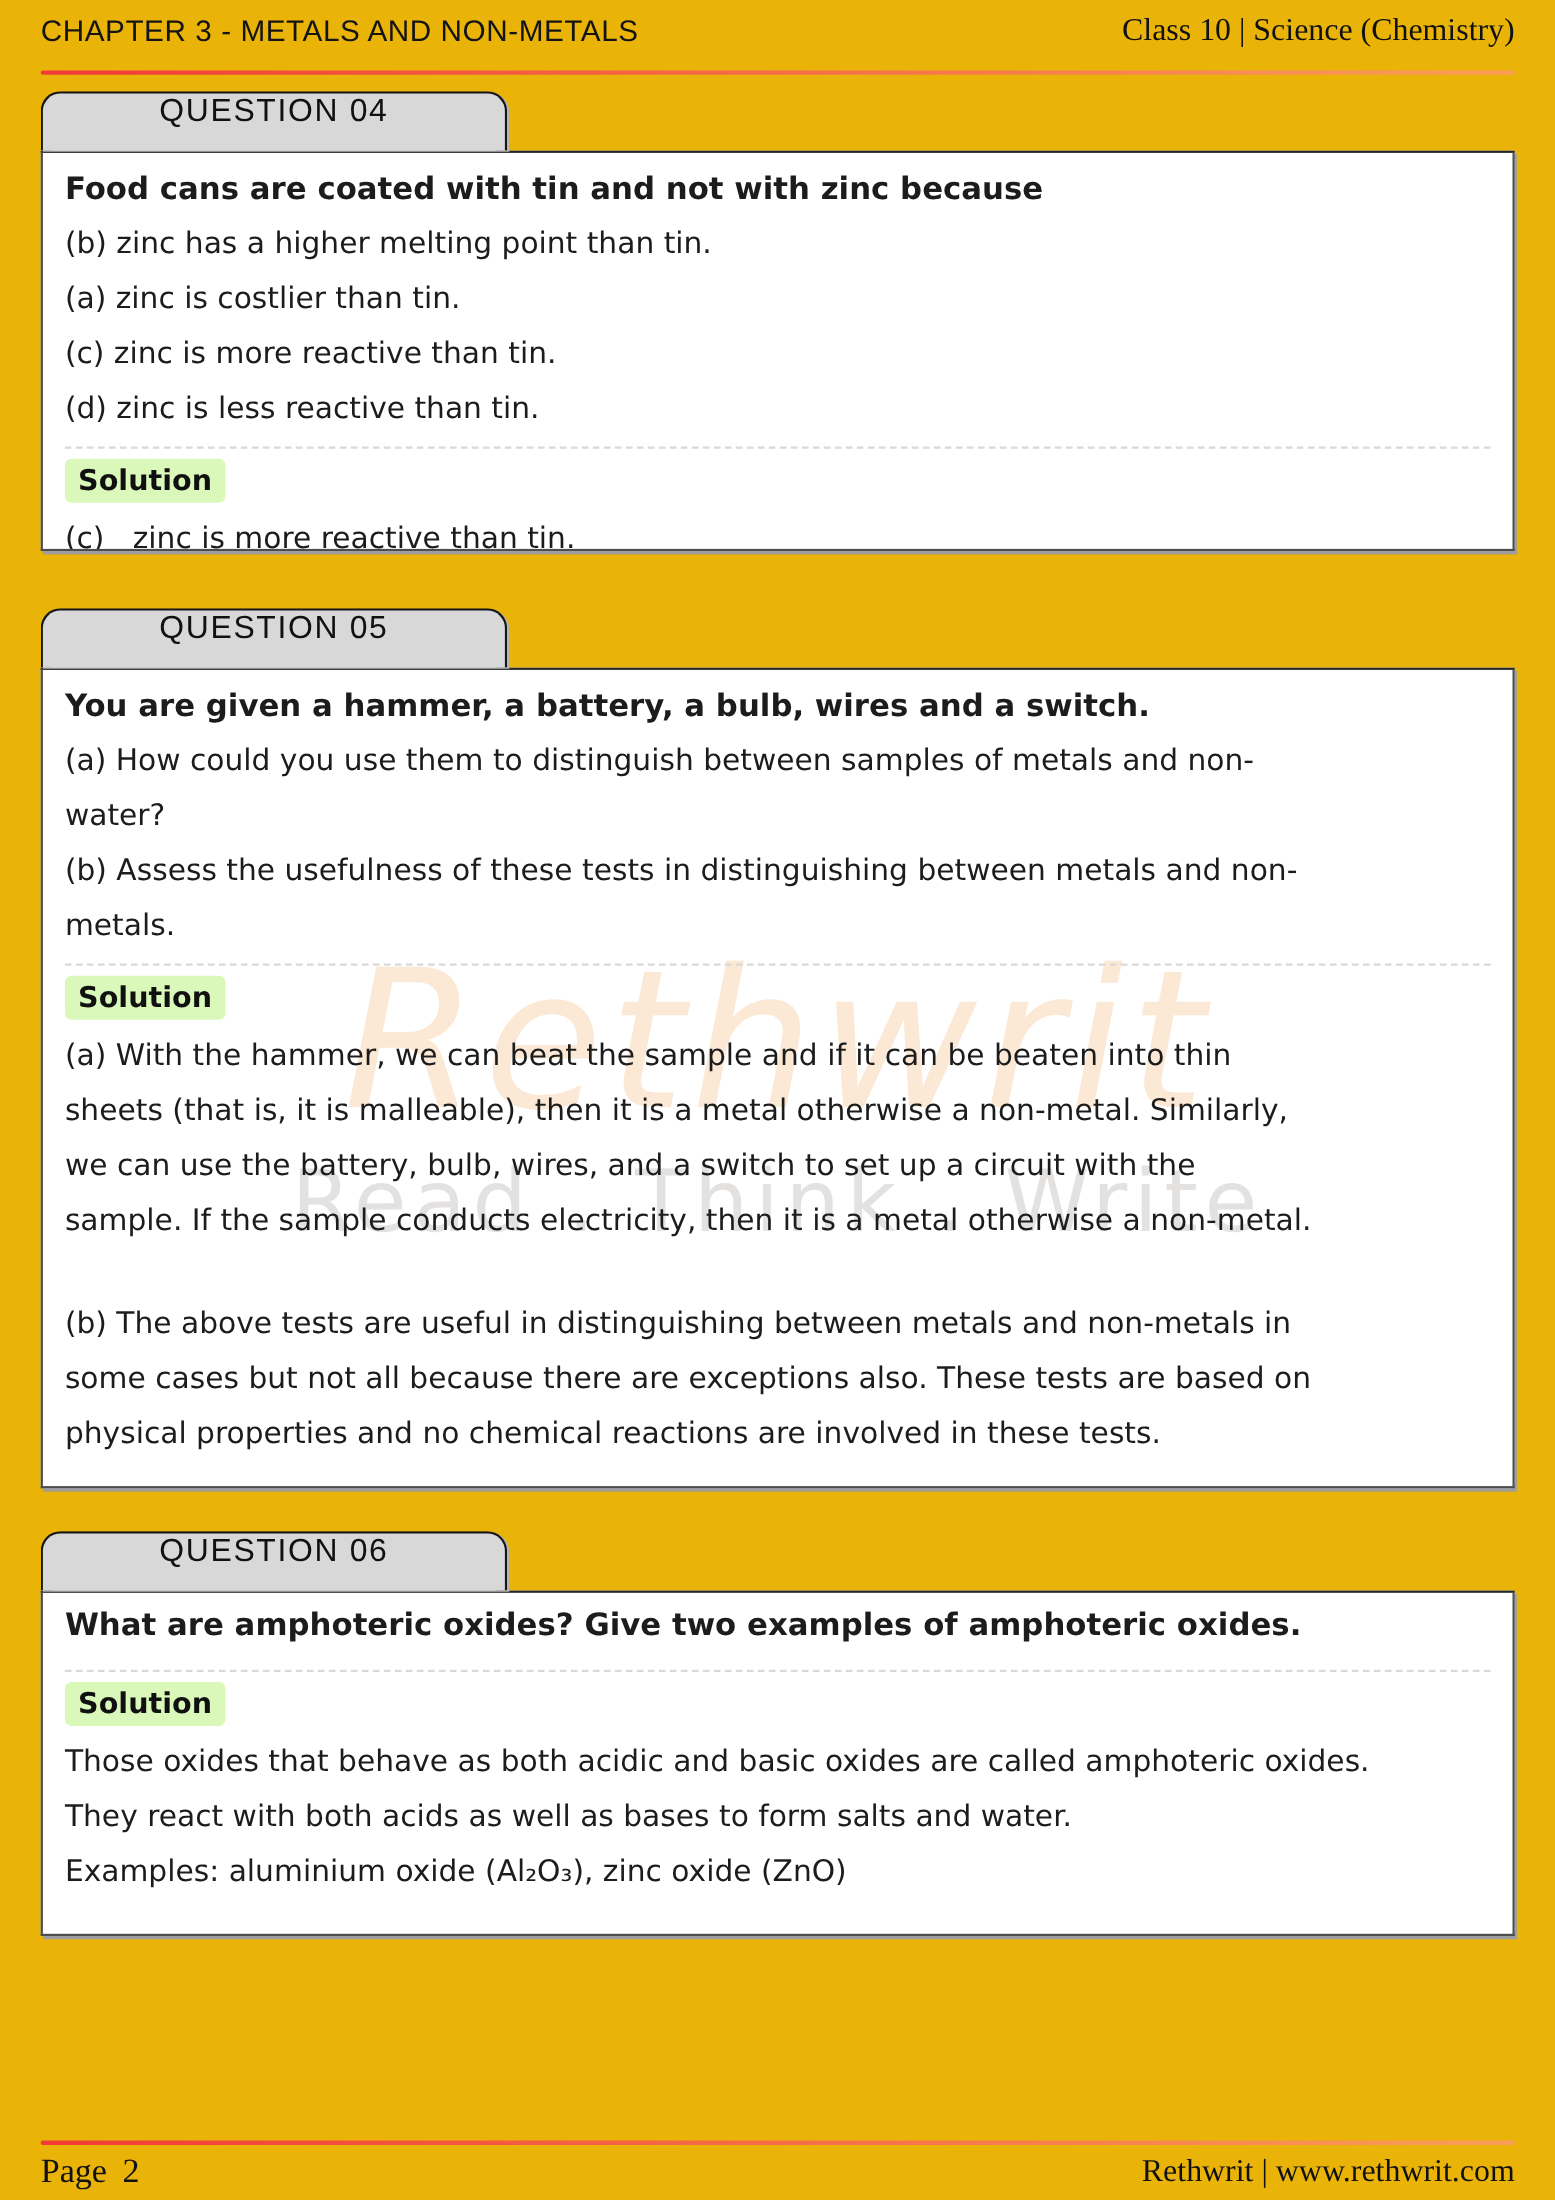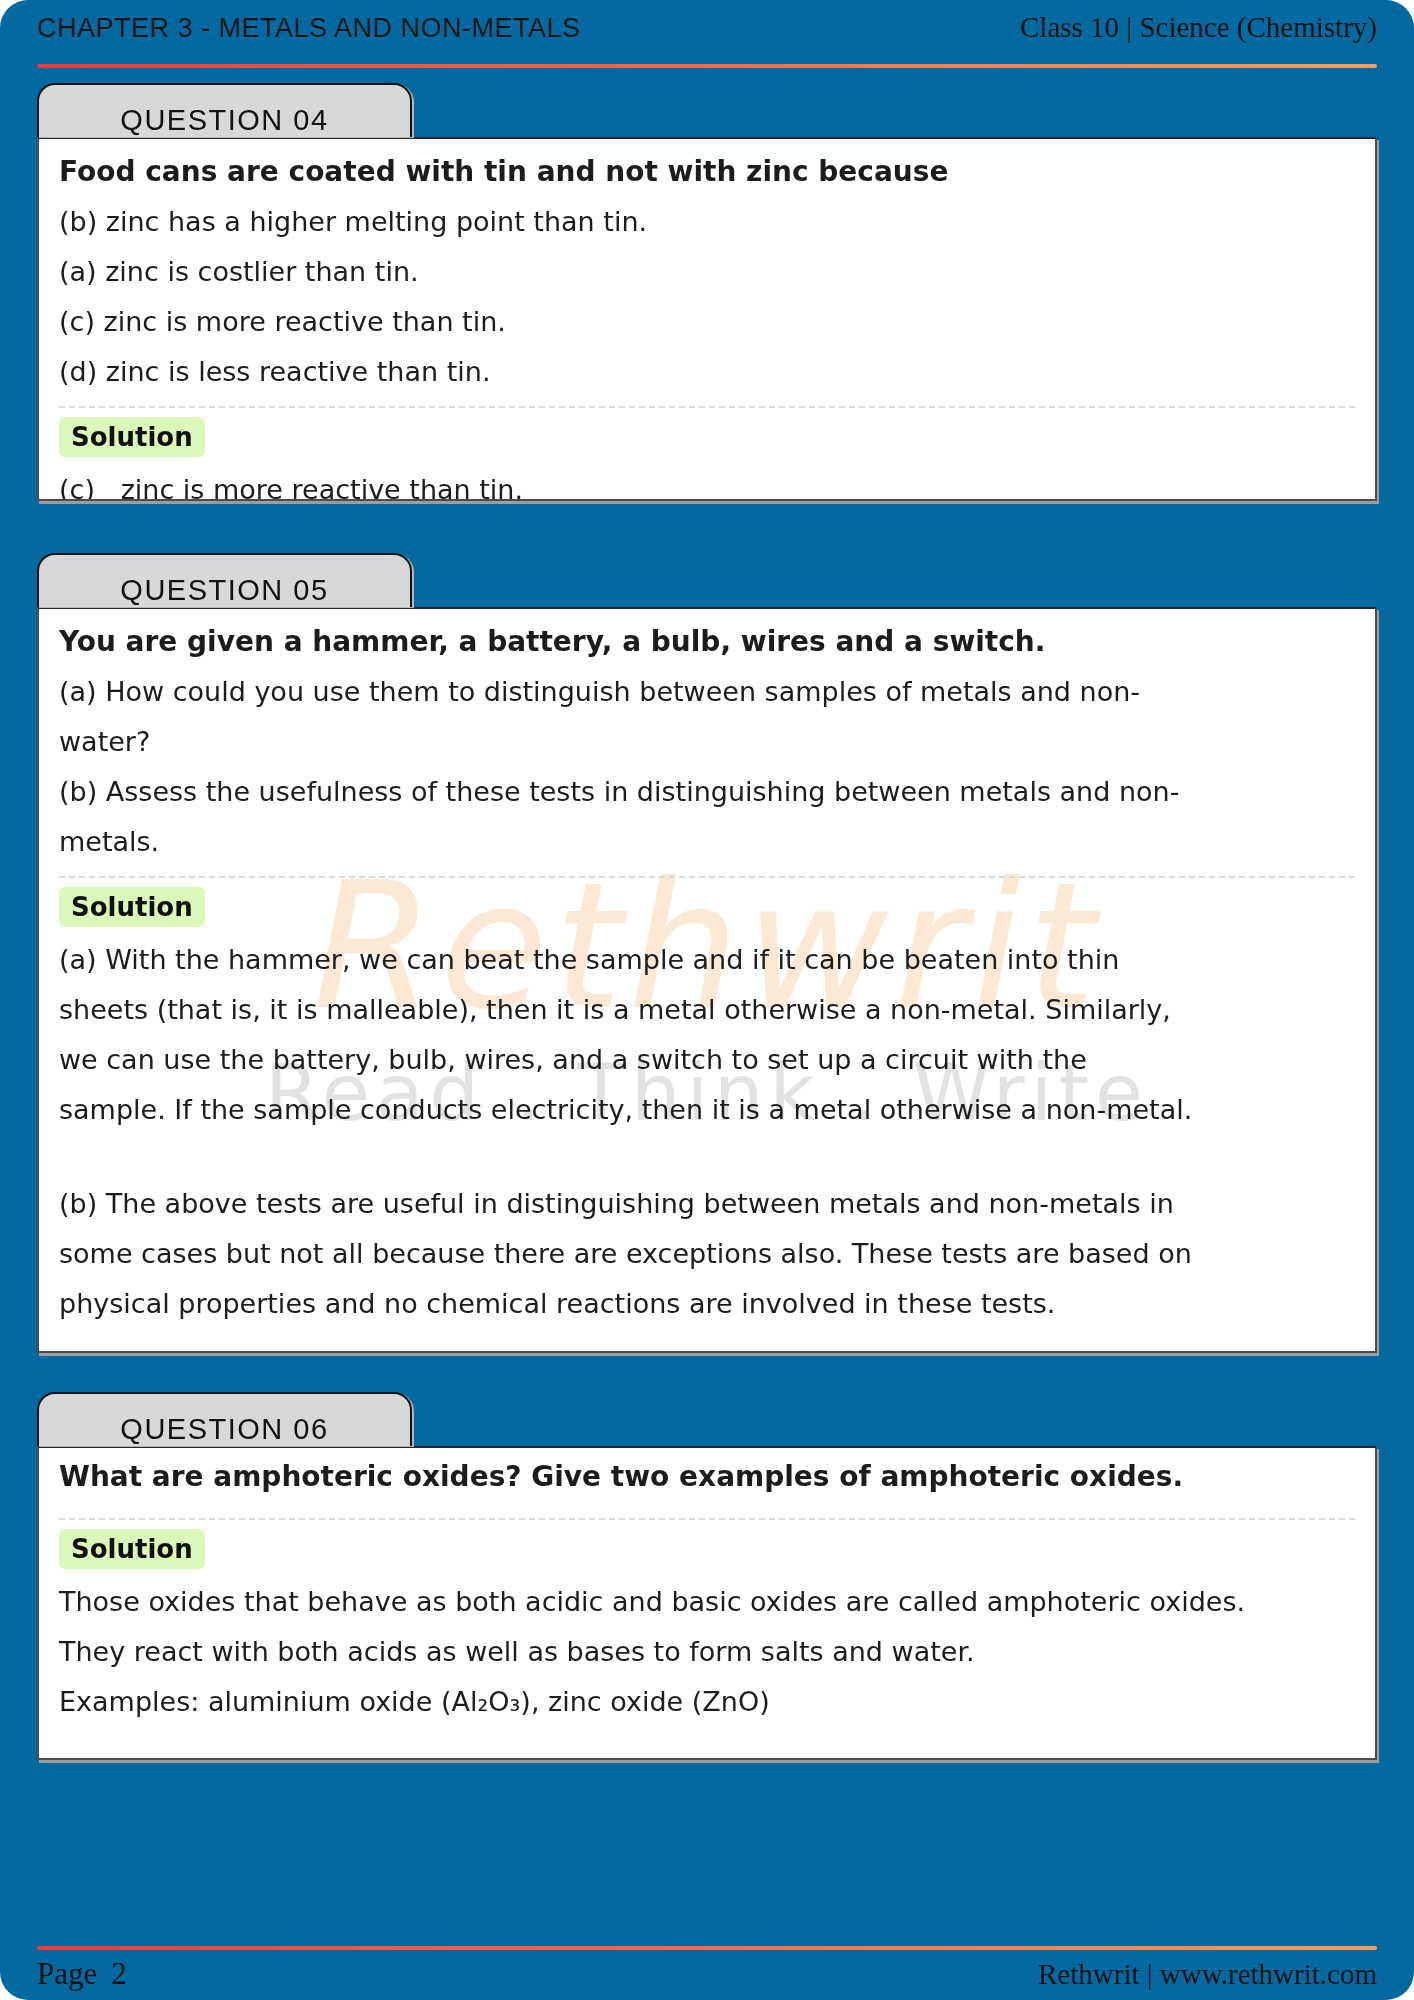--- a/index.html
+++ b/index.html
@@ -1,21 +1,20 @@
 <!DOCTYPE html>
 <html style="--rule-start: #f23b37; --rule-end: #fa9e58; --tab-bg: #d8d8d8; --solution-bg: #daf8ba; --watermark-brand: #fbe8d5; --watermark-tagline: #e4e2e1;"><head>
 <meta charset="utf-8">
 <style>
   * { margin:0; padding:0; box-sizing:border-box; }
   html,body { background:#ffffff; }
   .page {
-    position:relative; width:1414px; height:2000px; background:#0369a1;
+    position:relative; width:1414px; height:2000px; background:#eab308;
     overflow:hidden; color:#1c1c1c;
     font-family:"DejaVu Sans", sans-serif;
-    border-radius:28px;
   }
   
   .hdr-left {
     position:absolute; top:13px; left:37px;
     font-family:"Liberation Sans", sans-serif;
     font-size:27px; letter-spacing:.5px; color:#141414;
   }
   .hdr-right {
     position:absolute; top:11px; right:37px;
     font-family:"Liberation Serif", "DejaVu Serif", serif;
@@ -38,26 +37,26 @@
     font-family:"Liberation Serif", "DejaVu Serif", serif;
     font-size:29px; color:#111;
   }
   
   .section { position:absolute; left:37px; width:1340px; }
   .sec-q4 { top:83px; }
   .sec-q5 { top:553px; }
   .sec-q6 { top:1392px; }
   .tab {
     position:relative; z-index:2;
-    width:375px; height:54px;
+    width:424px; height:54px;
     background:var(--tab-bg,#d8d8d8);
     border:2.5px solid #161616; border-bottom:none;
     border-radius:18px 18px 0 0;
     box-shadow:2px 1px 0 #b5b5b5;
-    display:flex; align-items:flex-end; justify-content:center;
+    display:flex; align-items:flex-start; justify-content:center;
     font-family:"Liberation Sans", sans-serif;
     font-size:29px; letter-spacing:1.5px; color:#111;
   }
   .qbox {
     position:relative; z-index:1;
     width:1340px; background:#fff;
     border:2px solid #4d4d4d; border-top-color:#262626;
     box-shadow:2px 3px 0 #9e9e9e;
     padding:8px 20px 0 20px;
     overflow:hidden;

